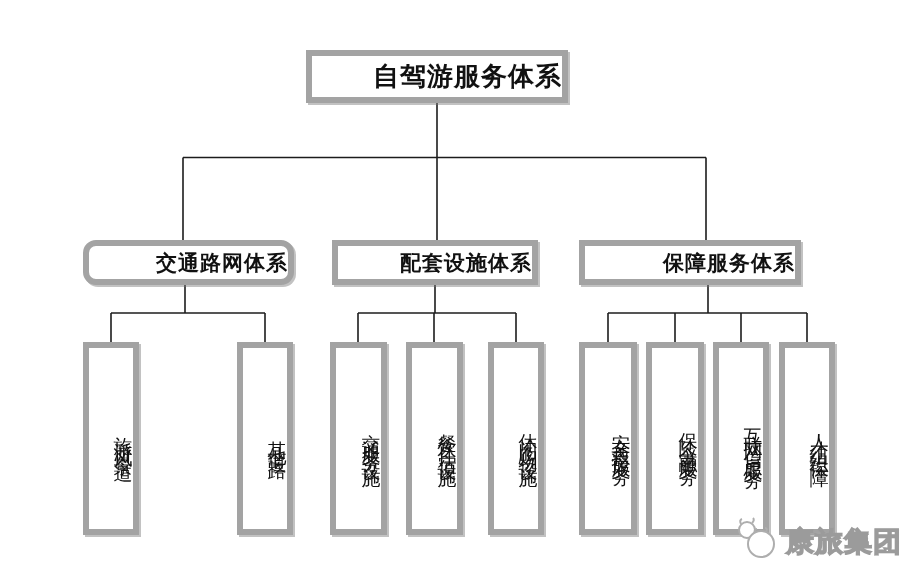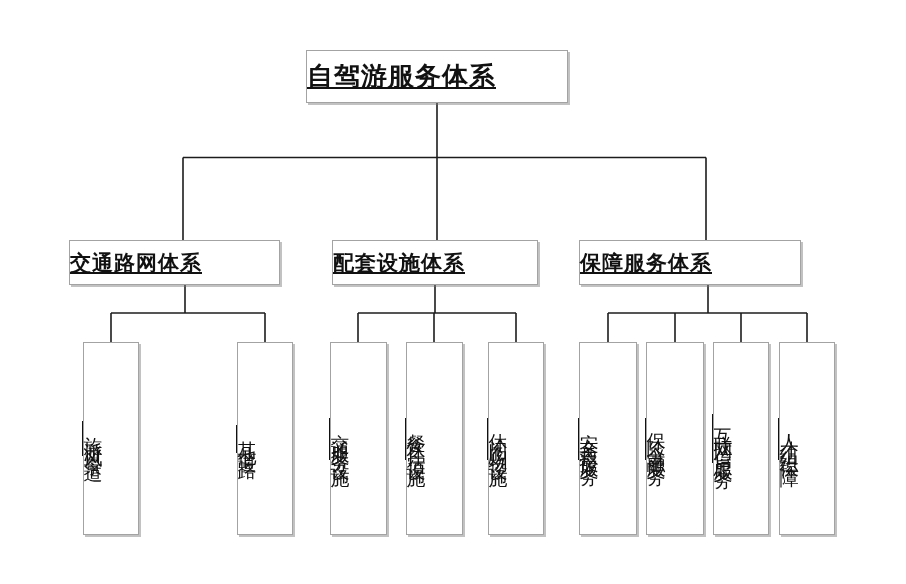--- a/index.html
+++ b/index.html
@@ -15,36 +15,35 @@
   .connectors {
     position: absolute;
     left: 0; top: 0;
     width: 906px; height: 584px;
     pointer-events: none;
   }
   .node {
     position: absolute;
     box-sizing: border-box;
     background: #ffffff;
-    border: 1px solid #a3a3a3;
+    border: 6px solid #a3a3a3;
     box-shadow: 2px 2px 0 rgba(120,120,120,0.45);
     display: flex;
     align-items: center;
-    justify-content: flex-start;
-    text-decoration: underline;
+    justify-content: flex-end;
   }
   .node.root {
     left: 306px; top: 50px; width: 262px; height: 53px;
     font-size: 26px; font-weight: bold; letter-spacing: 1px;
   }
   .node.branch {
     top: 240px; height: 45px;
     font-size: 21px; font-weight: bold; letter-spacing: 1px;
   }
-  .branch-1 { left: 69px;  width: 211px; }
+  .branch-1 { left: 83px;  width: 211px; border-radius: 13px; }
   .branch-2 { left: 332px; width: 206px; }
   .branch-3 { left: 579px; width: 222px; }
   .node.leaf {
     top: 342px; height: 193px;
     font-size: 19px;
   }
   .leaf span {
     writing-mode: vertical-rl;
     text-orientation: upright;
     letter-spacing: 7px;
@@ -145,14 +144,25 @@
   <div class="node leaf leaf-7">
     <span>保险金融服务</span>
   </div>
   <div class="node leaf leaf-8">
     <span>互联网信息服务</span>
   </div>
   <div class="node leaf leaf-9">
     <span>人才组织保障</span>
   </div>
 
+  <div class="watermark">
+    <svg width="54" height="52" viewBox="0 0 54 52" xmlns="http://www.w3.org/2000/svg">
+      <g stroke="#aeaeae" stroke-width="2" fill="#ffffff">
+        <circle cx="15" cy="14" r="8"></circle>
+        <path d="M9,8 q-2,-4 1,-5 M20,7 q3,-3 1,-5" fill="none"></path>
+        <circle cx="29" cy="28" r="13"></circle>
+        <path d="M23,17 q-1,-4 2,-4 M34,16 q2,-4 -1,-4" fill="none"></path>
+      </g>
+    </svg>
+    <span class="watermark-text">康旅集团</span>
+  </div>
 
 </div>
 
 </body></html>

